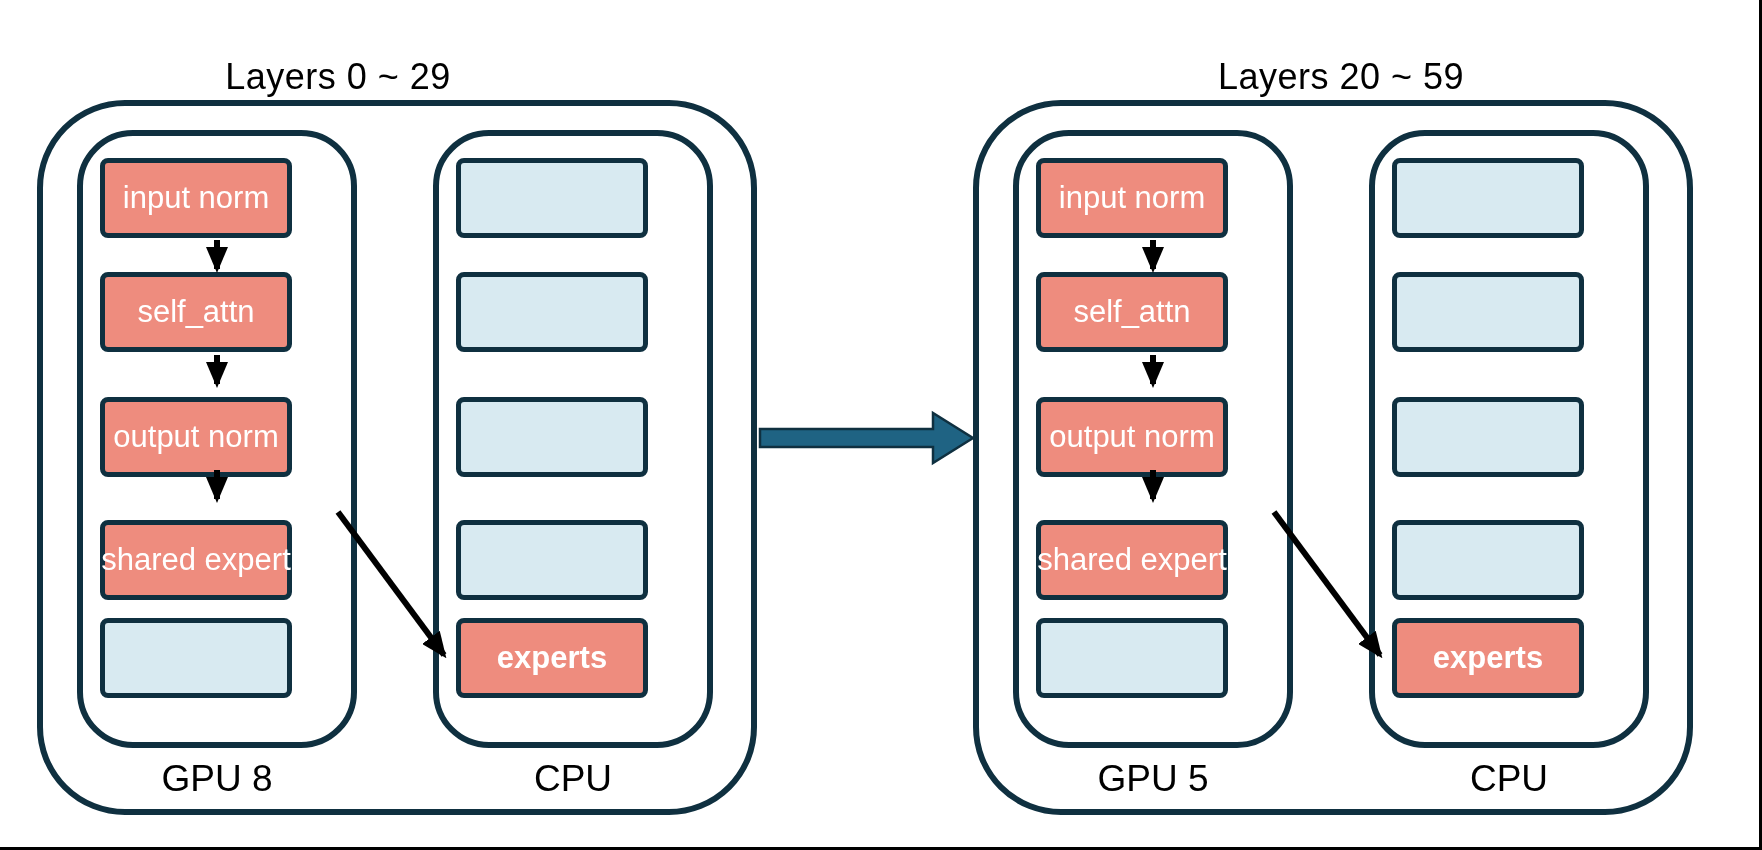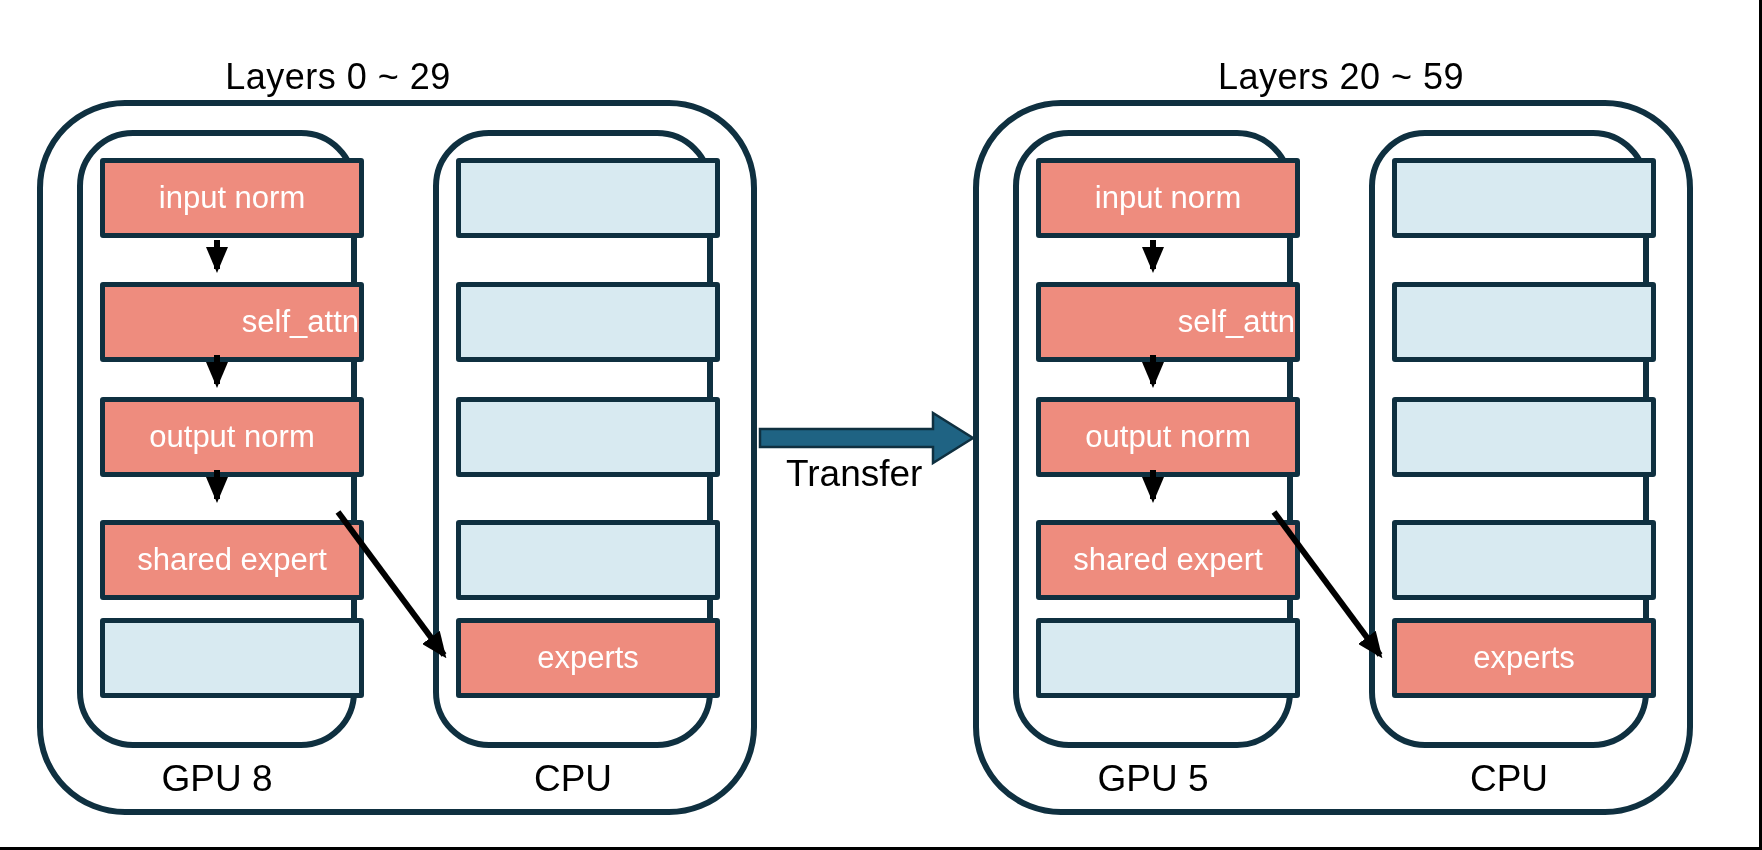--- a/index.html
+++ b/index.html
@@ -29,28 +29,28 @@
   #group-right{left:973px;}
   .outer-box{
     position:absolute; inset:0; background:#fff;
     border:6px solid var(--outline); border-radius:88px; box-sizing:border-box;
   }
   .column{
     position:absolute; top:30px; width:280px; height:618px; background:#fff;
     border:6px solid var(--outline); border-radius:56px; box-sizing:border-box;
   }
   .gpu-col{left:40px;}
-  .cpu-col{left:396px;}
+  .cpu-col{left:396px;font-weight:bold;}
   .box{
-    position:absolute; left:17px; width:264px; height:80px; box-sizing:border-box;
-    border:5px solid var(--outline); border-radius:3px;
+    position:absolute; left:17px; width:192px; height:80px; box-sizing:border-box;
+    border:5px solid var(--outline); border-radius:8px;
     display:flex; align-items:center; justify-content:center;
     font-size:31px; color:var(--text-light); white-space:nowrap;
   }
-  .r0{top:22px;} .r1{top:146px;justify-content:flex-end;} .r2{top:252px;margin-top:9px;} .r3{top:384px;} .r4{top:482px;}
+  .r0{top:22px;} .r1{top:136px;} .r2{top:252px;margin-top:9px;} .r3{top:384px;} .r4{top:482px;}
   .salmon{background:var(--salmon);}
   .blue{background:var(--lightblue);}
   .col-label{
     position:absolute; top:648px; height:62px; width:280px;
     font-size:37px; color:var(--text-dark); text-align:center; line-height:62px;
   }
   .gpu-label{left:40px;}
   .cpu-label{left:396px;}
   #transfer-label{
     position:absolute; left:786px; top:450px;
@@ -127,21 +127,20 @@
       <div class="box blue r3"></div>
       <div class="box salmon r4">
           <span>experts</span>
         </div>
     </div>
     <div class="col-label gpu-label">GPU 5</div>
     <div class="col-label cpu-label">CPU</div>
   </div>
 
   <div id="transfer-label">
-    <div>Transfer</div>
   </div>
 
   <svg id="arrow-layer" width="1762" height="850" viewBox="0 0 1762 850">
     <defs>
       <marker id="ah" markerUnits="userSpaceOnUse" markerWidth="26" markerHeight="22" refX="22" refY="11" orient="auto">
         <path d="M0,0 L26,11 L0,22 Z"></path>
       </marker>
     </defs>
 
     <line class="v-arrow" x1="217" y1="240" x2="217" y2="269" marker-end="url(#ah)"></line>

